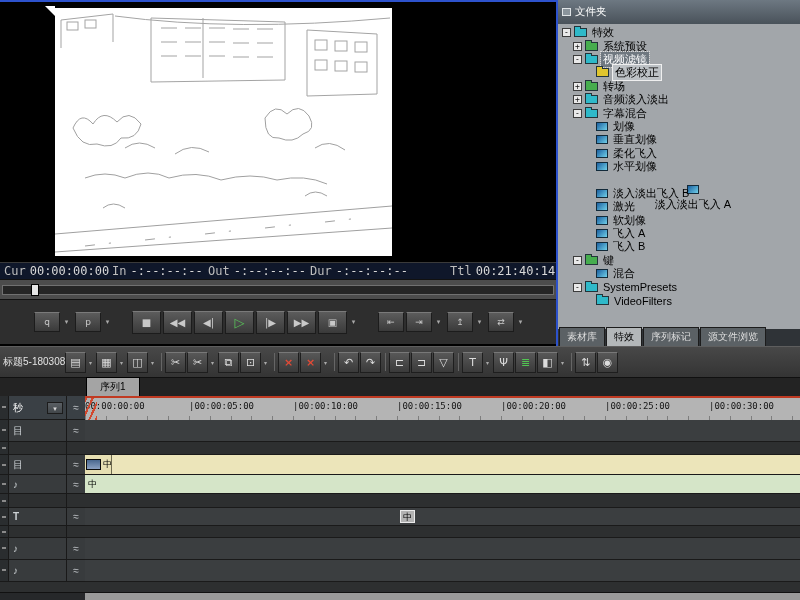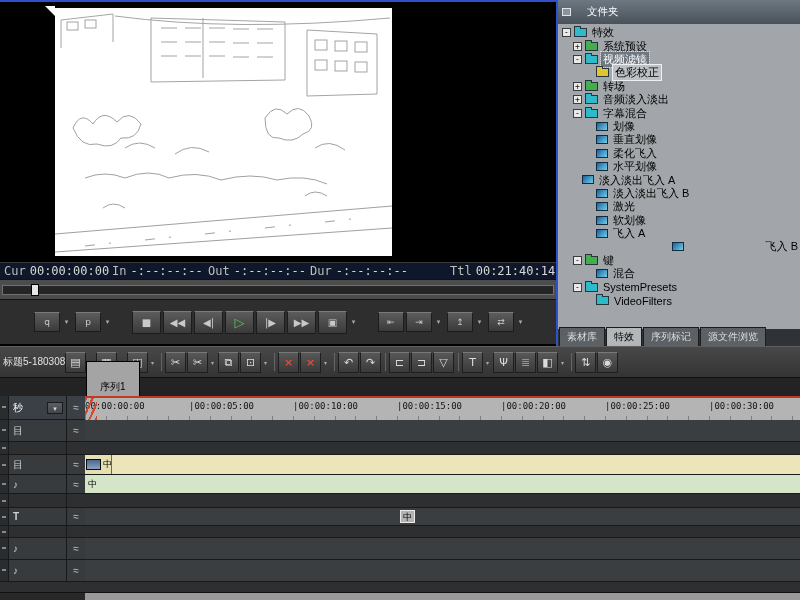--- a/index.html
+++ b/index.html
@@ -44,21 +44,21 @@
           color:#c9c9c9; font-size:9px; margin-right:2px; cursor:default; font-family:"DejaVu Sans", sans-serif; }
   .tbtn.big { width:29px; height:23px; font-size:10px; }
   .tbtn.accent { color:#58c258; font-size:13px; }
   .tdd { width:9px; color:#a8a8a8; font-size:7px; margin-right:4px; text-align:center; }
   .tspace { width:16px; }
 
   
   .palette { position:absolute; left:558px; top:0; width:242px; height:346px;
              background:#a2a6aa; display:flex; flex-direction:column; }
   .ptitle { height:17px; background:linear-gradient(#6d7882,#49525a); color:#fff;
-            font-size:10.5px; display:flex; align-items:center; padding:12px 4px; gap:16px; }
+            font-size:10.5px; display:flex; align-items:center; padding:12px 4px; gap:4px; }
   .ptitle-icon { width:9px; height:8px; border:1px solid #dfe3e6; background:#8a949c; }
   .ptree { flex:1; overflow:hidden; padding-top:2px; }
   .trow { height:13.4px; display:flex; align-items:center; gap:3px; font-size:11px; color:#000;
           white-space:nowrap; }
   .texp { width:9px; height:9px; flex:none; border:1px solid #3c3c3c; background:#e9e9e9;
           font-size:8px; line-height:7px; text-align:center; color:#111;
           font-family:"DejaVu Sans Mono", monospace; }
   .texp.none { border:none; background:transparent; }
   .tfold { width:13px; height:9px; flex:none; border:1px solid #23343a; position:relative; }
   .tfold::before { content:""; position:absolute; left:-1px; top:-3px; width:5px; height:2px;
@@ -83,21 +83,21 @@
           background:linear-gradient(#585858,#3a3a3a); border:1px solid #1e1e1e; border-top-color:#787878;
           color:#dcdcdc; font-size:11px; margin-right:1px; font-family:"DejaVu Sans", sans-serif; }
   .ibtn.red { color:#e44a36; font-weight:bold; }
   .ibtn.green { color:#52c452; }
   .idd { width:7px; font-size:6px; color:#a8a8a8; margin-right:2px; text-align:center; }
   .isep { width:1px; height:18px; background:#1b1b1b; border-right:1px solid #666; margin:0 3px; flex:none; }
 
   
   .seqrow { position:absolute; left:0; top:378px; width:800px; height:18px; background:#232323; }
   .seqtab { position:absolute; left:86px; bottom:0; background:#a4a4a4; color:#000; font-size:10px;
-            padding:18px 13px 2px; border:1px solid #000; border-bottom:none; }
+            padding:2px 13px 2px; border:1px solid #000; border-bottom:none; }
 
   
   .timeline { position:absolute; left:0; top:396px; width:800px; height:204px; display:flex; background:#2a2a2a; }
   .theaders { width:85px; flex:none; display:flex; flex-direction:column; background:#33363a; }
   .tcontent { flex:1; display:flex; flex-direction:column; position:relative; overflow:hidden; }
 
   .hrow { display:flex; border-bottom:1px solid #191919; background:#383b3d; }
   .hrow.gap { background:#2d2f30; }
   .hstrip { width:9px; flex:none; background:#2a2d2f; border-right:1px solid #191919; position:relative; }
   .hstrip::after { content:""; position:absolute; left:2px; top:45%; width:4px; height:2px; background:#8a8a8a; }
@@ -267,21 +267,21 @@
         <div class="trow" style="padding-left: 26px;">
           <span class="texp none"></span>
           <span class="teffect"></span>
           <span class="tlabel">柔化飞入</span>
         </div>
         <div class="trow" style="padding-left: 26px;">
           <span class="texp none"></span>
           <span class="teffect"></span>
           <span class="tlabel">水平划像</span>
         </div>
-        <div class="trow" style="padding-left: 12px;">
+        <div class="trow" style="padding-left: 28px; flex-direction: column;">
           <span class="texp none"></span>
           <span class="teffect"></span>
           <span class="tlabel">淡入淡出飞入 A</span>
         </div>
         <div class="trow" style="padding-left: 26px;">
           <span class="texp none"></span>
           <span class="teffect"></span>
           <span class="tlabel">淡入淡出飞入 B</span>
         </div>
         <div class="trow" style="padding-left: 26px;">
@@ -292,21 +292,21 @@
         <div class="trow" style="padding-left: 26px;">
           <span class="texp none"></span>
           <span class="teffect"></span>
           <span class="tlabel">软划像</span>
         </div>
         <div class="trow" style="padding-left: 26px;">
           <span class="texp none"></span>
           <span class="teffect"></span>
           <span class="tlabel">飞入 A</span>
         </div>
-        <div class="trow" style="padding-left: 26px; justify-content: space-between;">
+        <div class="trow" style="padding-left: 26px;">
           <span class="texp none"></span>
           <span class="teffect"></span>
           <span class="tlabel">飞入 B</span>
         </div>
         <div class="trow" style="padding-left: 15px;">
           <span class="texp">-</span>
           <span class="tfold green"></span>
           <span class="tlabel">键</span>
         </div>
         <div class="trow" style="padding-left: 26px;">

